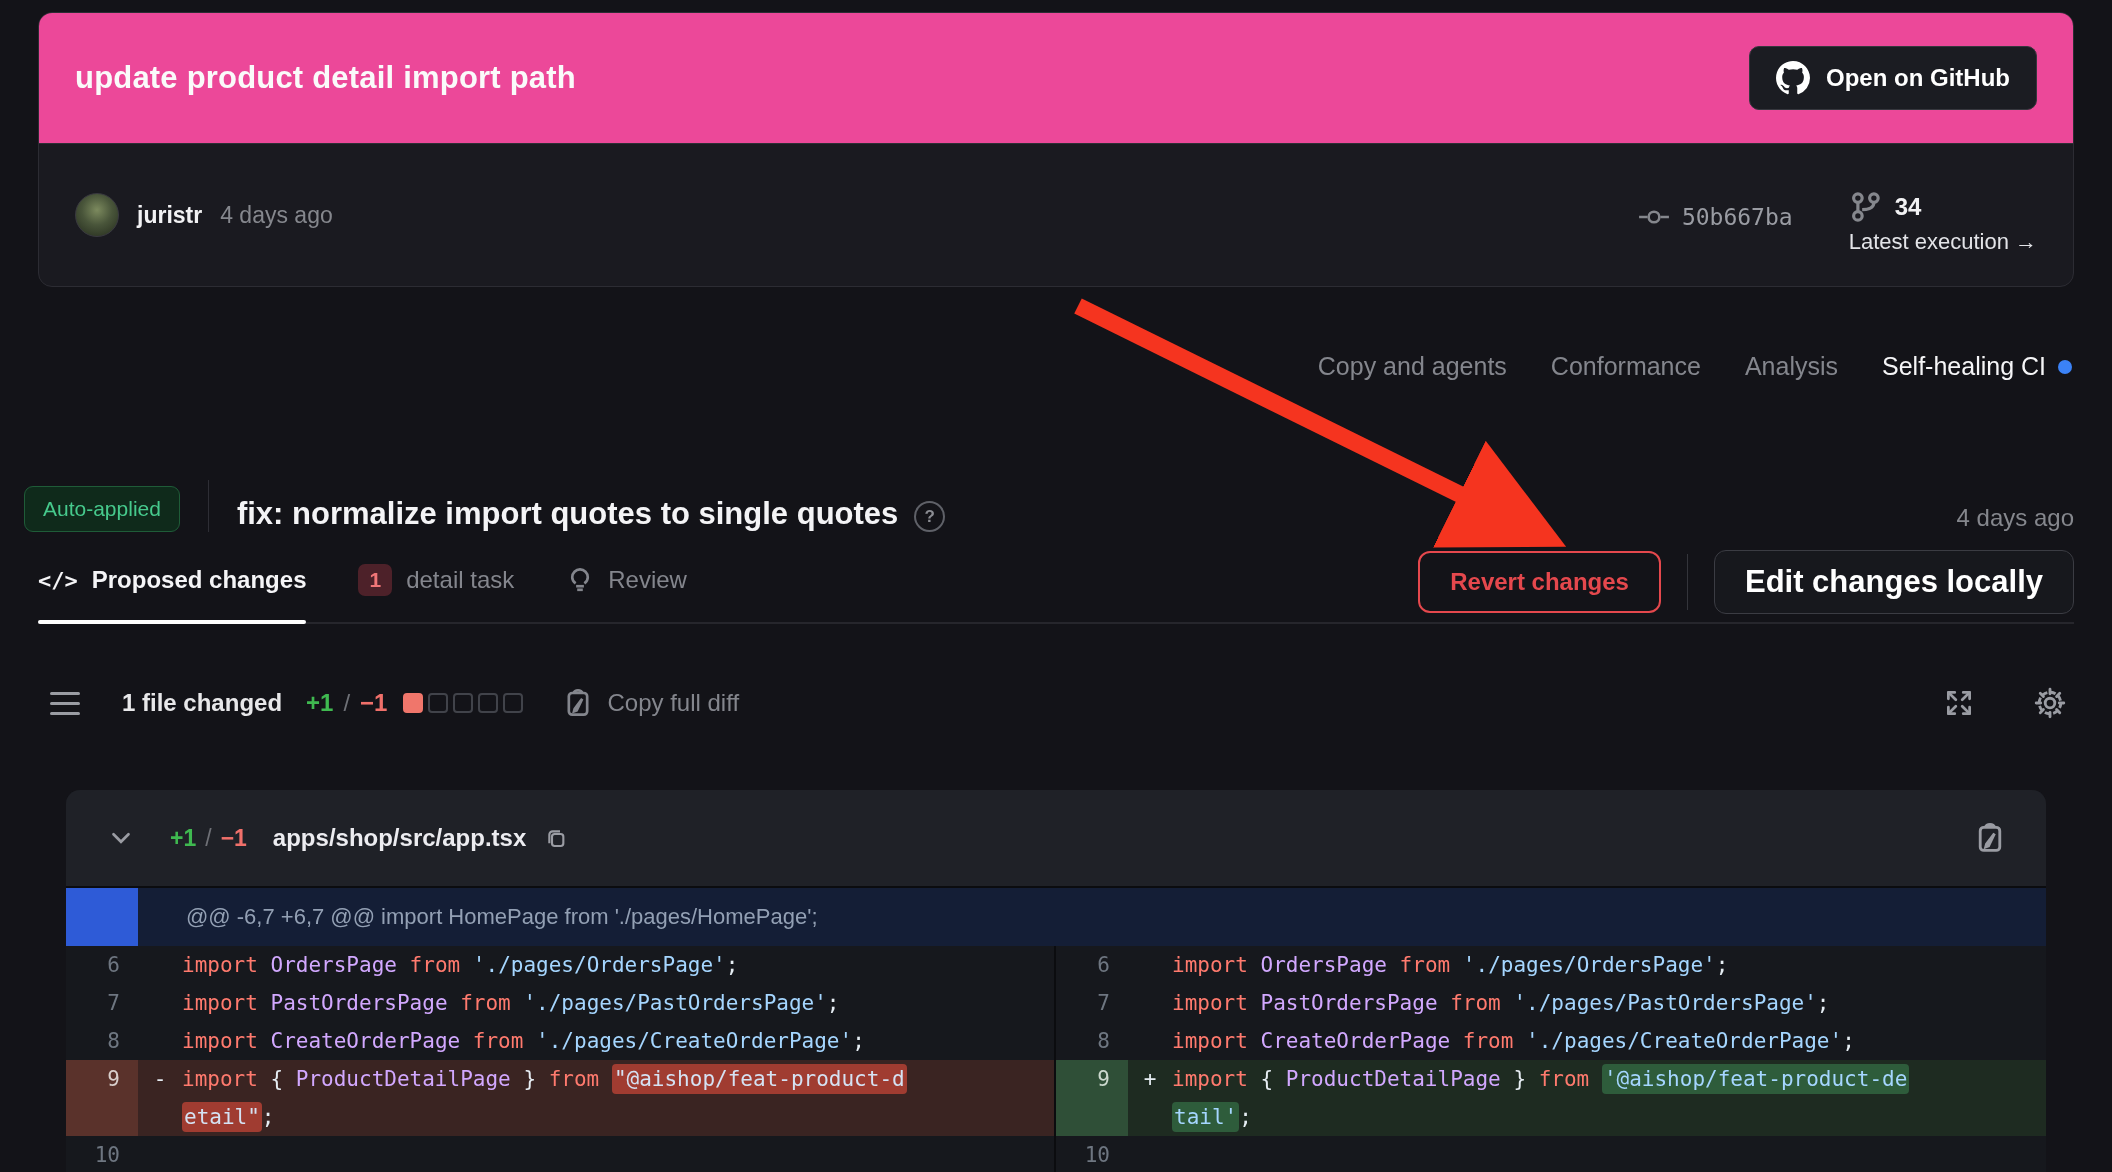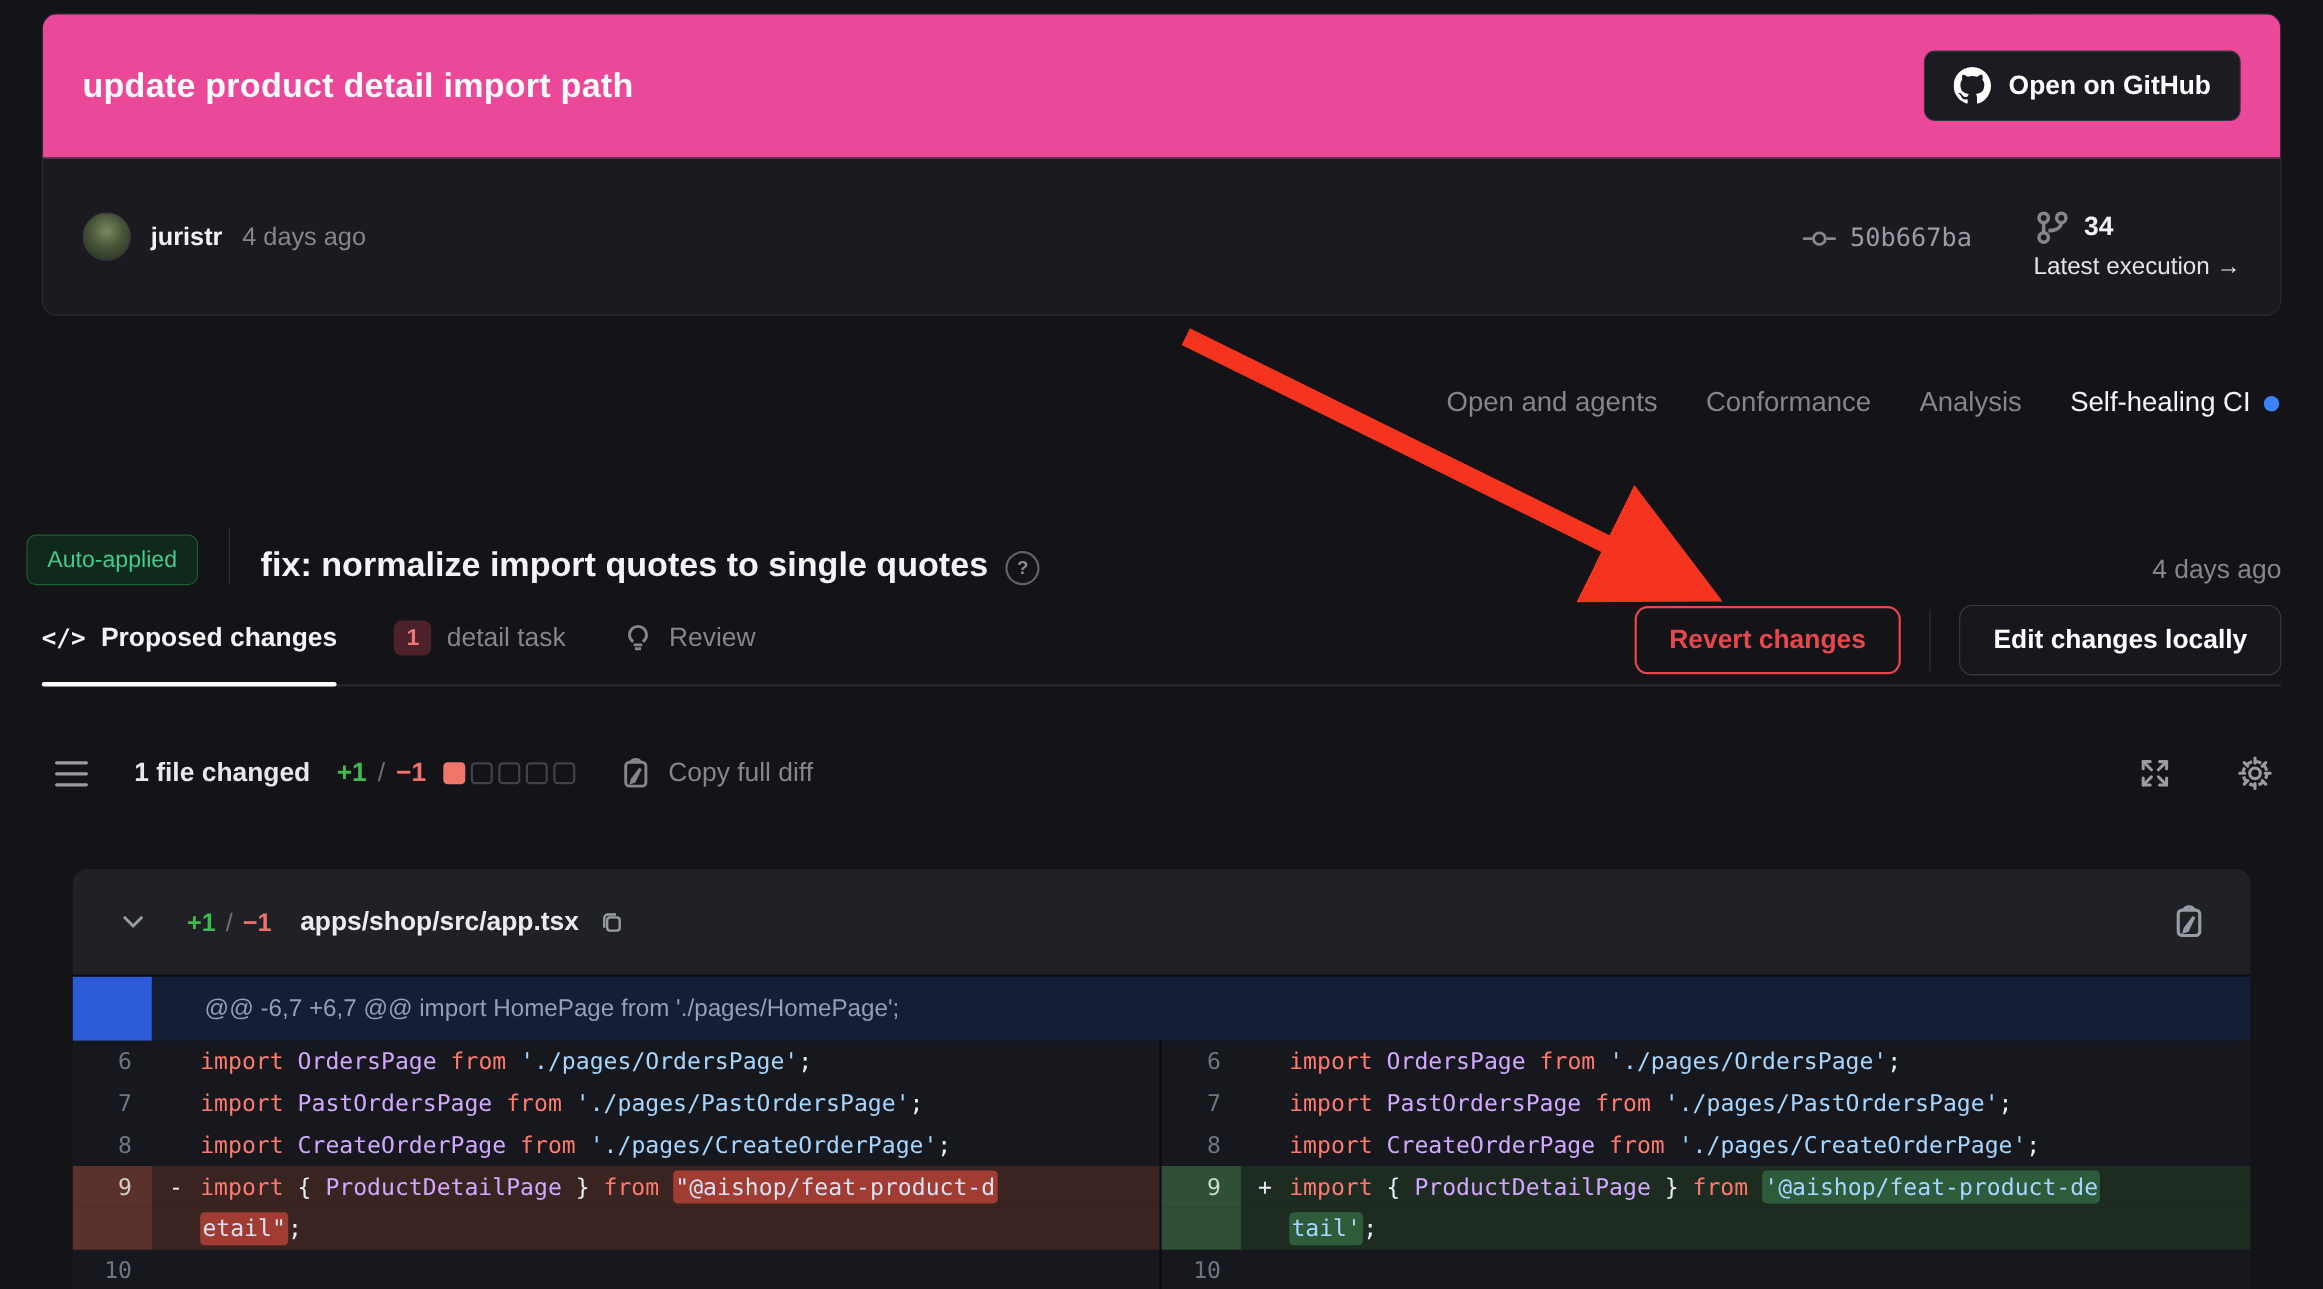--- a/index.html
+++ b/index.html
@@ -52,21 +52,21 @@
        position:relative;cursor:pointer;}
   .tab.active{color:#f5f5f7;font-weight:700;}
   .tab.active::after{content:"";position:absolute;left:0;right:0;bottom:-2px;height:4px;background:#fff;border-radius:2px;}
   .code-glyph{font-family:"DejaVu Sans Mono",monospace;font-size:22px;}
   .count-badge{background:#4d2129;color:#f07678;font-size:21px;font-weight:700;border-radius:7px;
                padding:4px 11px;}
   .actions{position:absolute;right:0;bottom:8px;display:flex;align-items:center;gap:26px;}
   .btn-revert{background:transparent;border:2px solid #e5484d;color:#e5484d;font-size:24px;font-weight:700;
               border-radius:12px;height:62px;padding:0 30px;cursor:pointer;font-family:inherit;}
   .btn-sep{width:1px;height:56px;background:#34353b;}
-  .btn-edit{background:#17181d;border:1px solid #3b3c43;color:#fff;font-size:24px;font-weight:700;
+  .btn-edit{background:#17181d;border:1px solid #3b3c43;color:#fff;font-size:31px;font-weight:700;
             border-radius:12px;height:64px;padding:0 30px;cursor:pointer;font-family:inherit;}
 
   
   .toolbar{position:absolute;left:50px;right:44px;top:678px;height:50px;display:flex;align-items:center;}
   .hamburger{width:30px;display:flex;flex-direction:column;gap:7px;cursor:pointer;}
   .hamburger span{display:block;height:3px;background:#9a9ca3;border-radius:2px;}
   .tb-text{font-size:24px;color:#e8e8ea;font-weight:600;margin-left:42px;}
   .plus{color:#3fb950;font-weight:600;} .slash{color:#6e7076;font-weight:400;} .minus{color:#f0706a;font-weight:600;}
   .tb-stats{font-size:24px;margin-left:24px;display:flex;gap:10px;align-items:center;}
   .sqs{display:flex;gap:5px;margin-left:16px;}
@@ -154,21 +154,21 @@
             </span>
             <span class="exec-count">34</span>
           </div>
           <span class="exec-link">Latest execution →</span>
         </div>
       </div>
     </div>
   </div>
 
   <div class="nav-row">
-    <span class="nav-link">Open and agents</span>
+    <span class="nav-link">Copy and agents</span>
     <span class="nav-link">Conformance</span>
     <span class="nav-link">Analysis</span>
     <span class="nav-link active">
       <span>Self-healing CI</span>
       <span class="blue-dot"></span>
     </span>
   </div>
 
   <div class="fix-row">
     <span class="badge-auto">Auto-applied</span>

